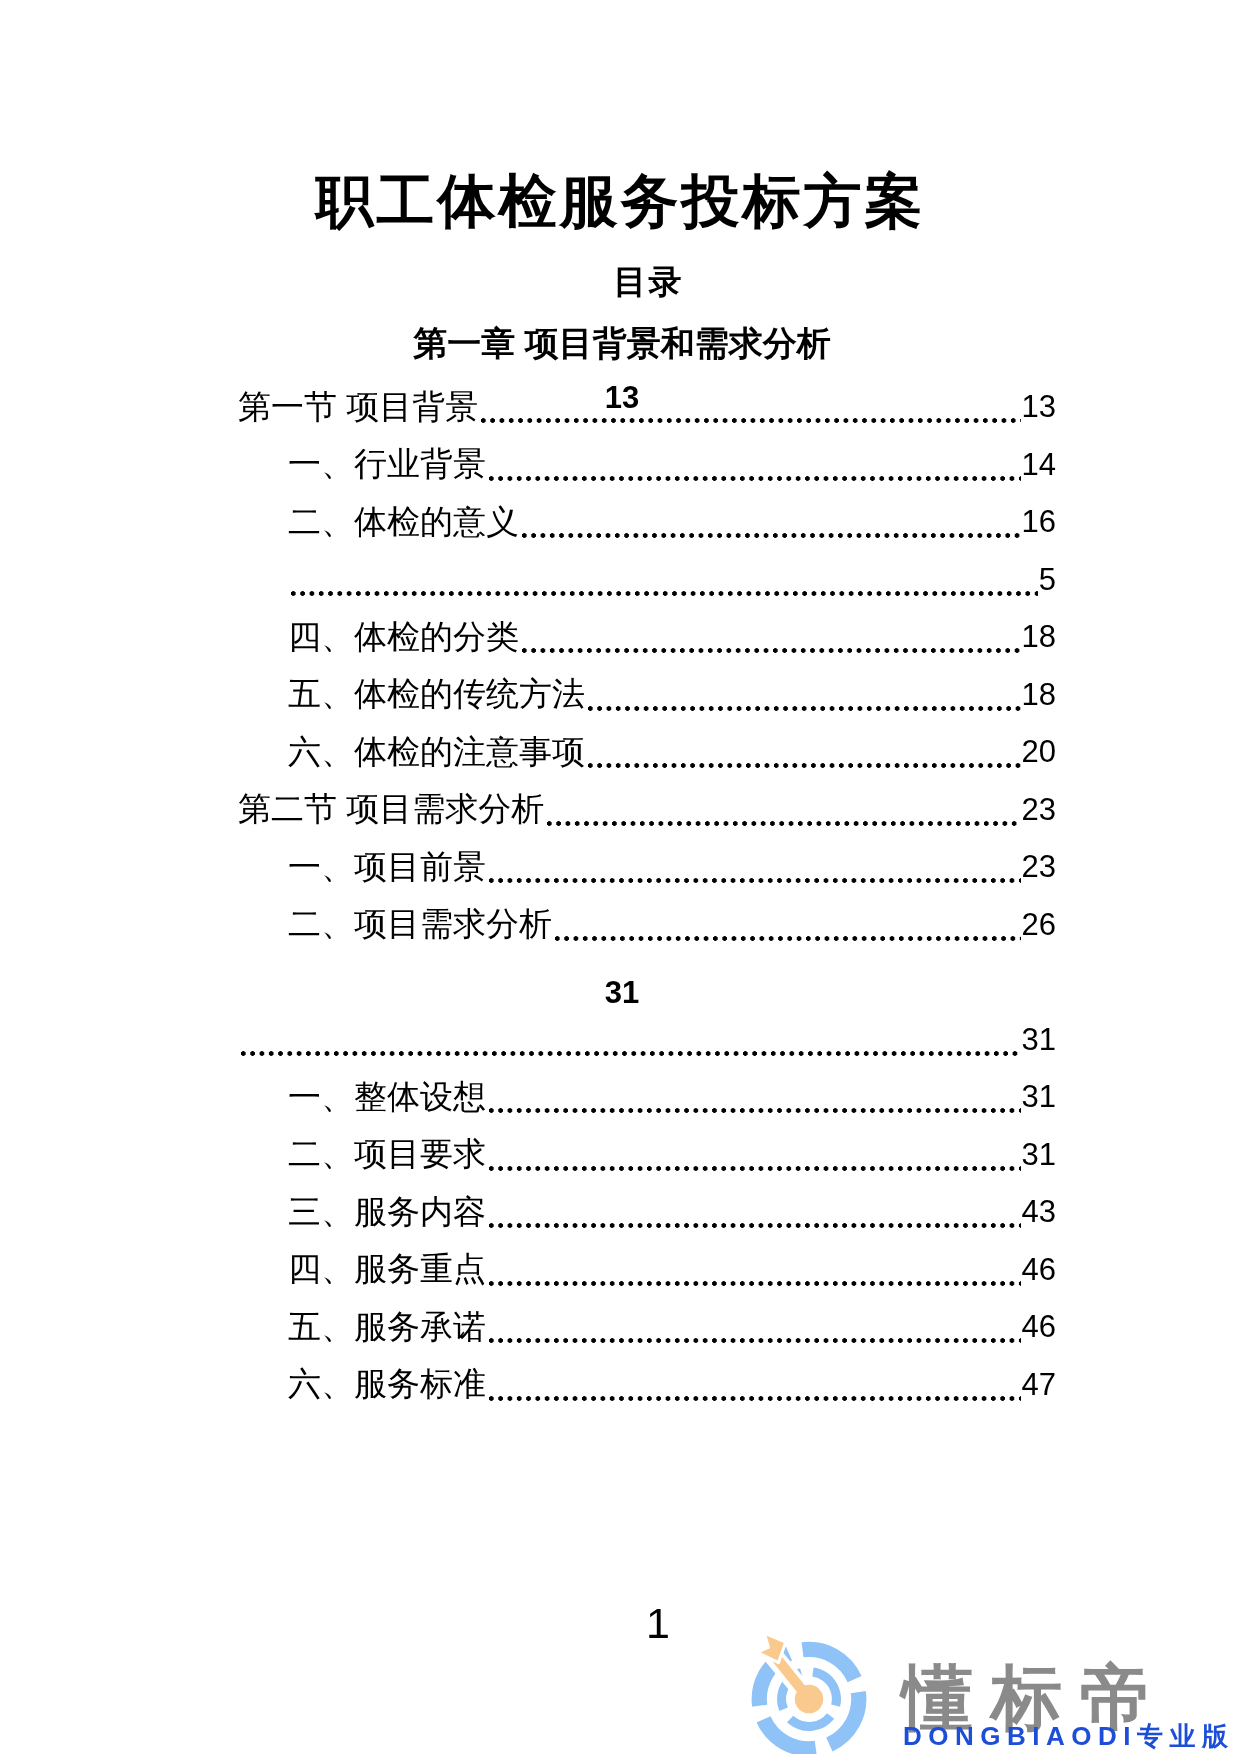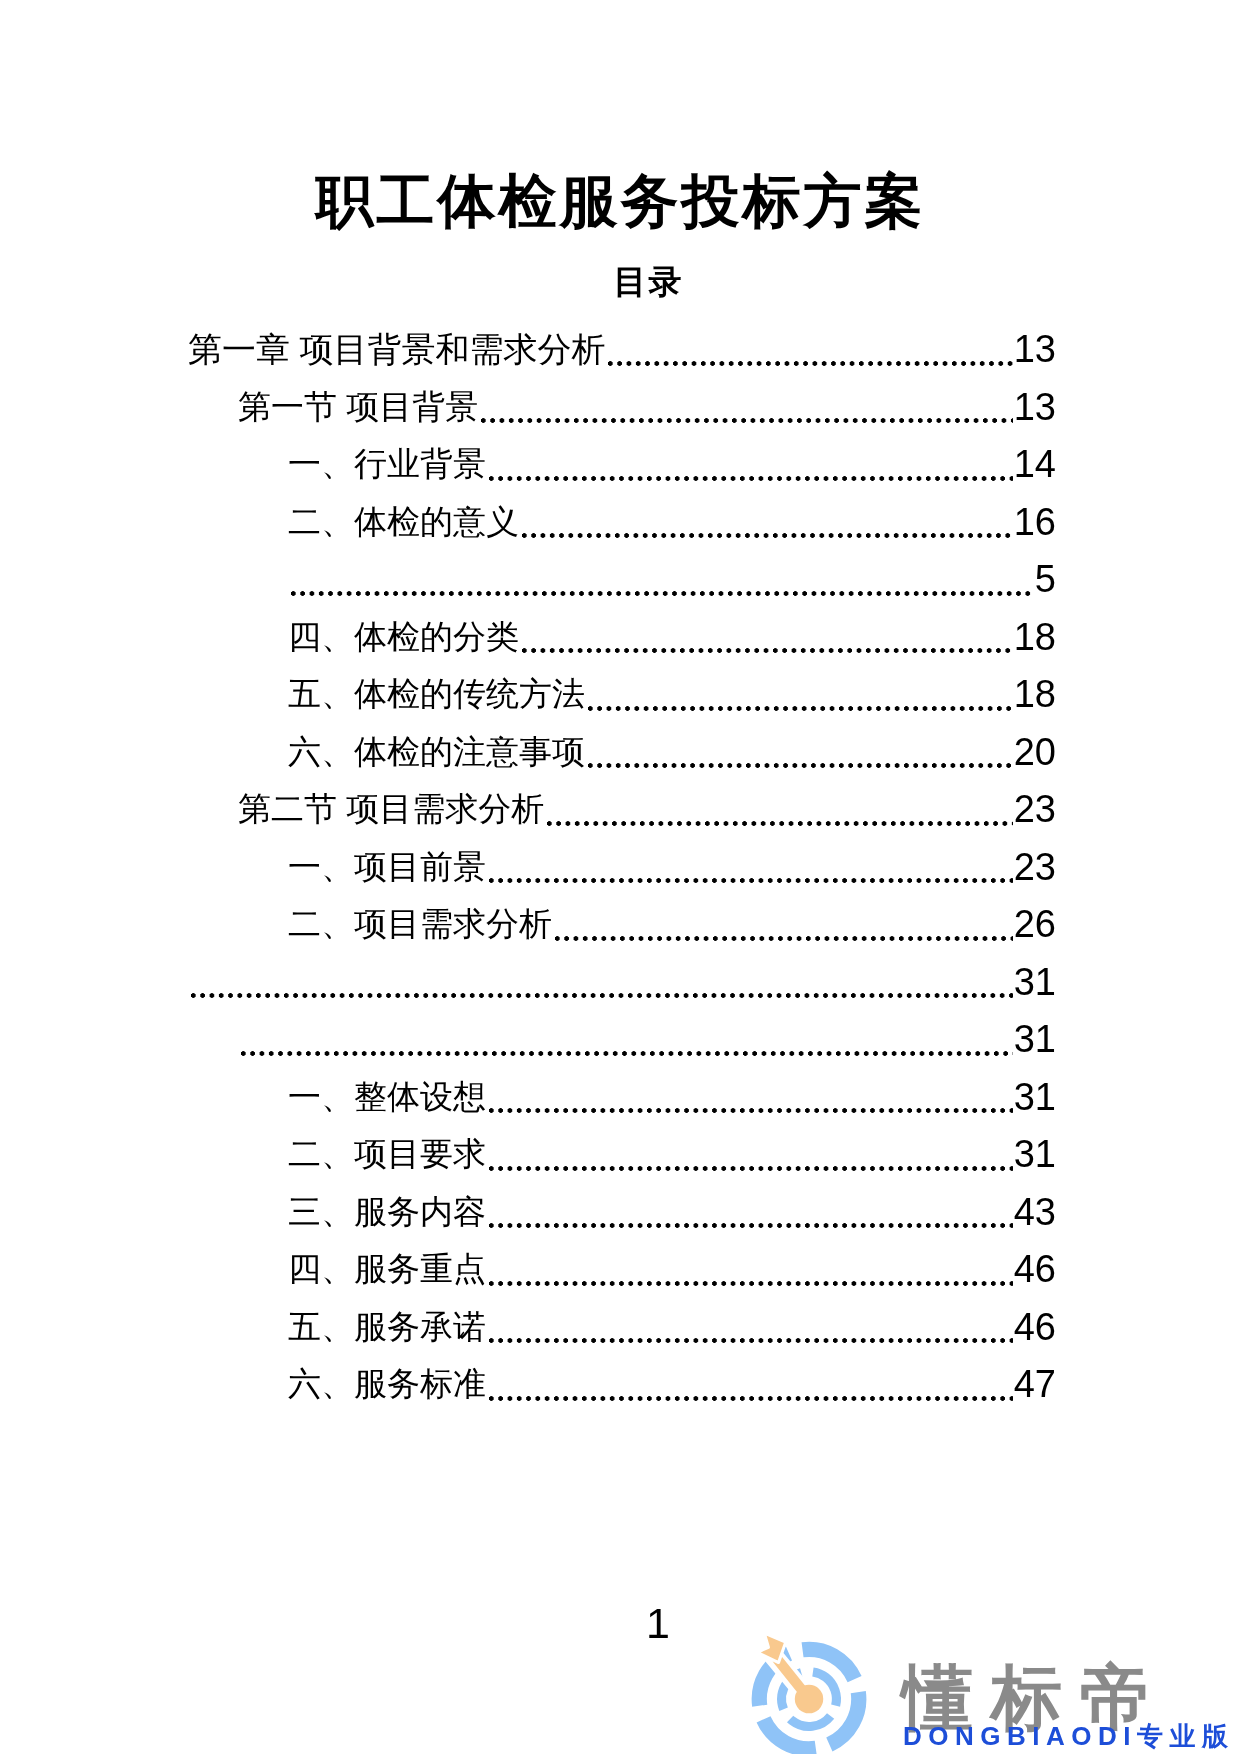--- a/index.html
+++ b/index.html
@@ -26,34 +26,34 @@
     font-weight:900; letter-spacing:2px;padding-left:28px;
   }
   .toc-list {
     position:absolute; top:321px; left:188px; width:868px;
   }
   .toc-row {
     display:flex; align-items:center;
     height:57.5px;
     white-space:nowrap;
   }
-  .toc-row.lvl-chapter { font-weight:400; font-size:34px; }
+  .toc-row.lvl-chapter { font-weight:700; font-size:34px;flex-direction:column; }
   .toc-row.lvl-section { font-weight:400; font-size:33px; padding-left:50px; }
   .toc-row.lvl-item    { font-weight:400; font-size:33px; padding-left:100px; }
   .toc-label { flex:0 0 auto; }
   .toc-dots {
     flex:1 1 auto;
     align-self:flex-end;
     height:5px;
     margin:0 1px 13px 3px;
     background-image:radial-gradient(circle at 2.3px 2.5px, #000 2.1px, transparent 2.5px);
     background-size:9.3px 5px;
     background-repeat:repeat-x;
   }
-  .toc-page { flex:0 0 auto; font-size:38px; }
+  .toc-page { flex:0 0 auto; font-size:31px; }
   .page-number {
     position:absolute; top:1601px; left:628px; width:60px;
     text-align:center;
     font-size:43px; line-height:44px; font-weight:400;
   }
   
   .wm-icon { position:absolute; left:742px; top:1628px; width:132px; height:132px; }
   .wm-brand {
     position:absolute; left:902px; top:1654px;
     font-size:71px; line-height:88px; font-weight:700;

